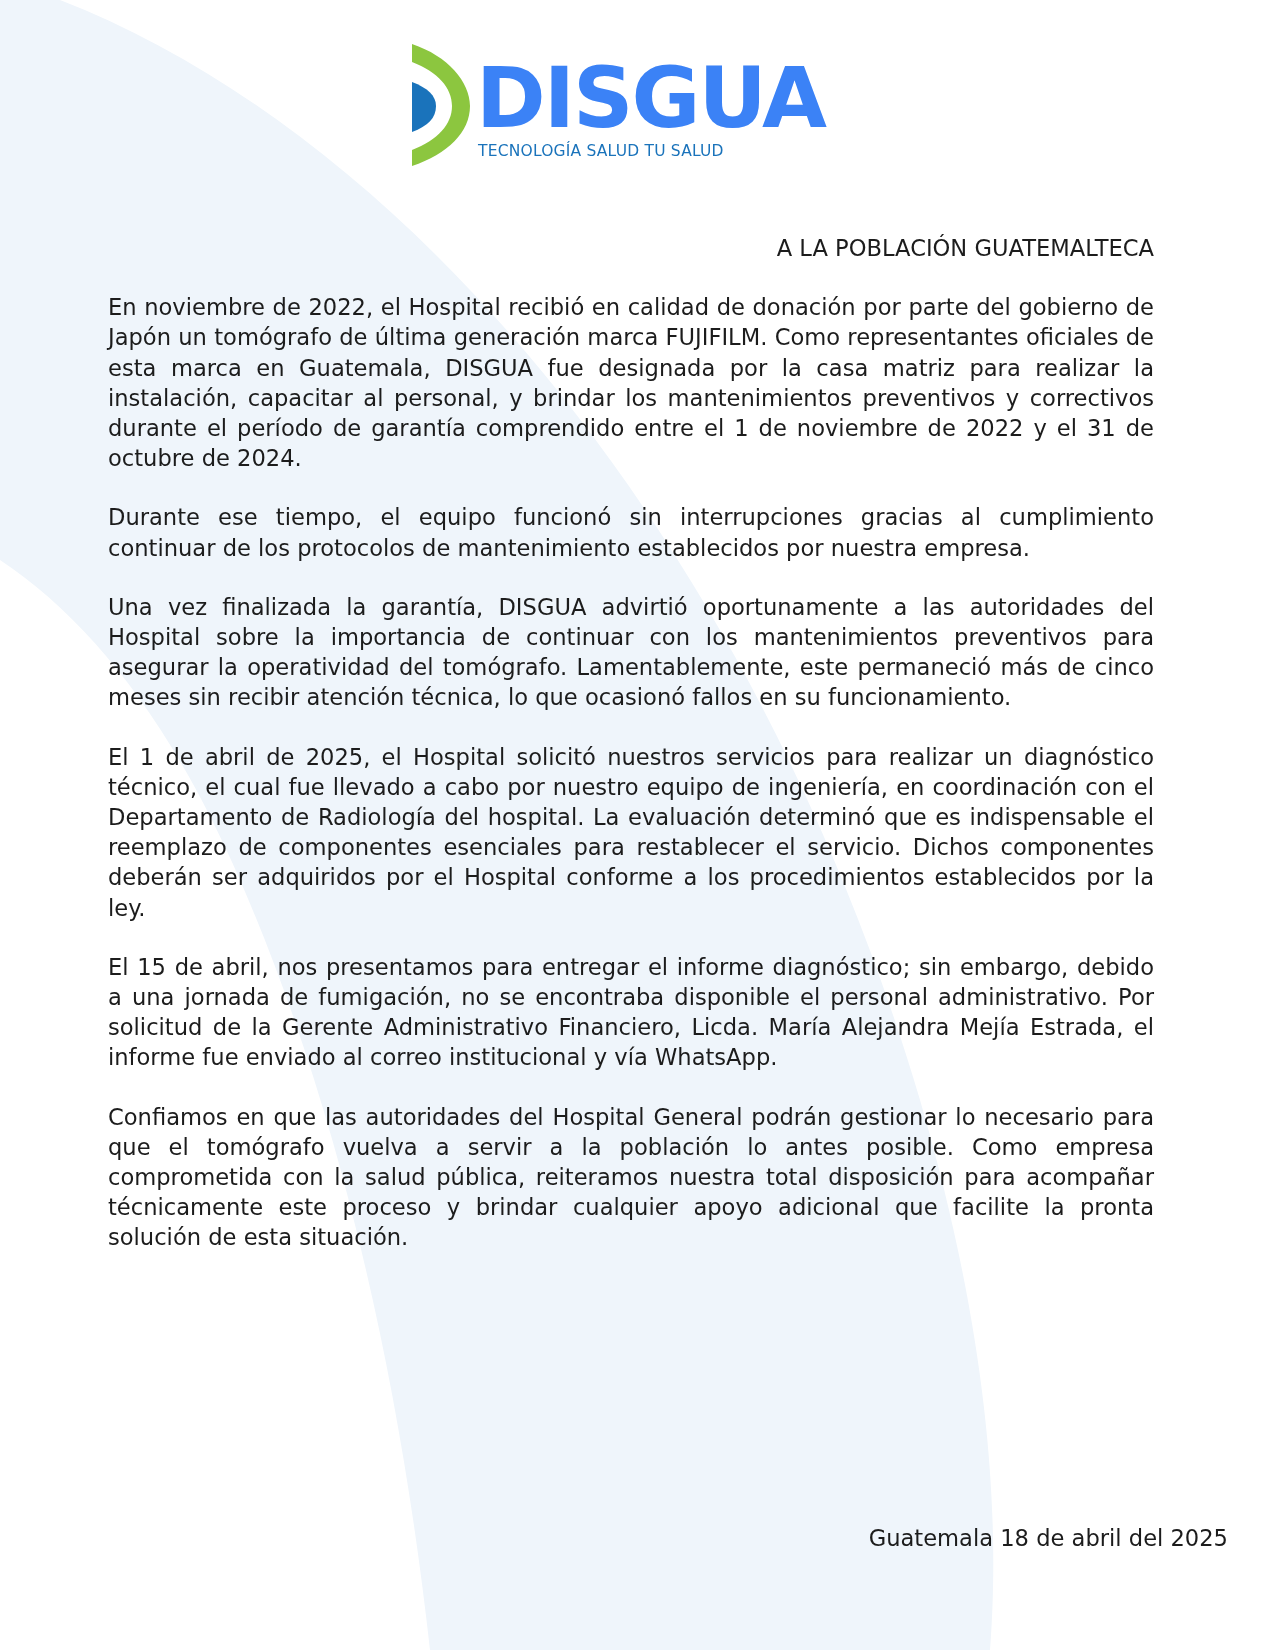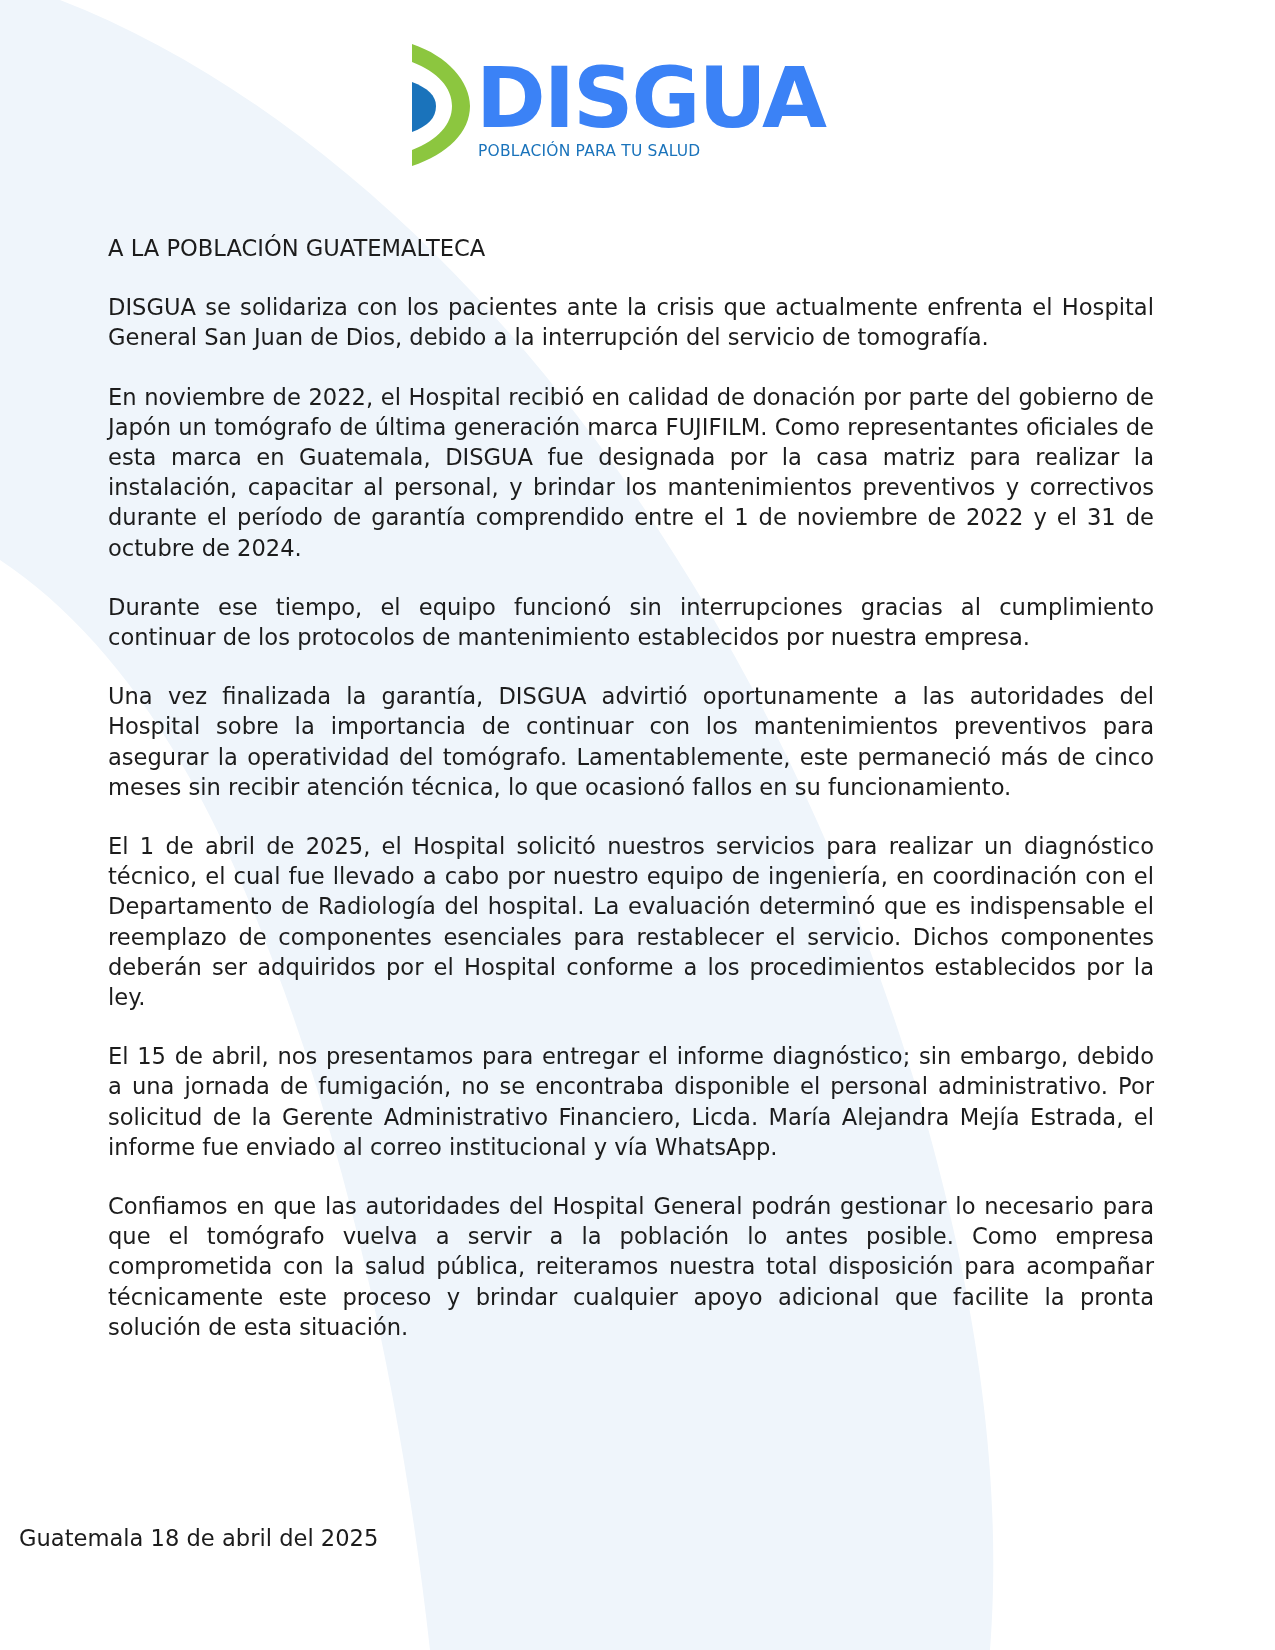--- a/index.html
+++ b/index.html
@@ -21,46 +21,45 @@
   .logo-tag {
     position: absolute; left: 70px; top: 101px;
     font-family: "DejaVu Sans", sans-serif;
     font-size: 15.5px; line-height: 16px;
     color: #1a73bb; letter-spacing: 0.2px;
   }
   .content {
     position: absolute; left: 108px; top: 233px; width: 1046px; z-index: 1;
     font-size: 22.6px; line-height: 30.2px;
   }
-  .heading { margin: 0 0 29px 0; font-size: 22.6px; font-weight: normal; }
+  .heading { margin: 0 0 29px 0; font-size: 22.6px; font-weight: normal; text-align: right; }
   .para { margin: 0 0 29px 0; text-align: justify; }
   .signoff {
     position: absolute; left: 0; width: 1228px; top: 1523px; z-index: 1;
-    text-align: left; font-size: 22.6px; line-height: 30px; padding-left: 19px;
+    text-align: right; font-size: 22.6px; line-height: 30px;
   }
 </style>
 </head>
 <body>
 
 <svg class="bg-shape" viewBox="0 0 1275 1650" width="1275" height="1650">
   <path d="M0,0 L60,0 C420,140 760,560 920,1100 C990,1340 1000,1520 990,1650 L430,1650 C400,1380 340,1110 240,880 C170,720 90,620 0,560 Z" fill="#eff5fb"></path>
 </svg>
 
 <div class="logo">
   <svg width="70" height="125" viewBox="0 0 70 125">
     <path d="M4,2 C40,14 62,40 62,64 C62,90 40,112 4,124 L4,108 C30,98 44,82 44,64 C44,46 30,30 4,20 Z" fill="#8cc63f"></path>
     <path d="M4,40 C20,46 28,54 28,64 C28,76 20,84 4,90 Z" fill="#1a73bb"></path>
   </svg>
   <div class="logo-word">DISGUA</div>
-  <div class="logo-tag">POBLACIÓN PARA TU SALUD</div>
+  <div class="logo-tag">TECNOLOGÍA SALUD TU SALUD</div>
 </div>
 
 <div class="content">
   <h1 class="heading">A LA POBLACIÓN GUATEMALTECA</h1>
-  <p class="para">DISGUA se solidariza con los pacientes ante la crisis que actualmente enfrenta el Hospital General San Juan de Dios, debido a la interrupción del servicio de tomografía.</p>
   <p class="para">En noviembre de 2022, el Hospital recibió en calidad de donación por parte del gobierno de Japón un tomógrafo de última generación marca FUJIFILM. Como representantes oficiales de esta marca en Guatemala, DISGUA fue designada por la casa matriz para realizar la instalación, capacitar al personal, y brindar los mantenimientos preventivos y correctivos durante el período de garantía comprendido entre el 1 de noviembre de 2022 y el 31 de octubre de 2024.</p>
   <p class="para">Durante ese tiempo, el equipo funcionó sin interrupciones gracias al cumplimiento continuar de los protocolos de mantenimiento establecidos por nuestra empresa.</p>
   <p class="para">Una vez finalizada la garantía, DISGUA advirtió oportunamente a las autoridades del Hospital sobre la importancia de continuar con los mantenimientos preventivos para asegurar la operatividad del tomógrafo. Lamentablemente, este permaneció más de cinco meses sin recibir atención técnica, lo que ocasionó fallos en su funcionamiento.</p>
   <p class="para">El 1 de abril de 2025, el Hospital solicitó nuestros servicios para realizar un diagnóstico técnico, el cual fue llevado a cabo por nuestro equipo de ingeniería, en coordinación con el Departamento de Radiología del hospital. La evaluación determinó que es indispensable el reemplazo de componentes esenciales para restablecer el servicio. Dichos componentes deberán ser adquiridos por el Hospital conforme a los procedimientos establecidos por la ley.</p>
   <p class="para">El 15 de abril, nos presentamos para entregar el informe diagnóstico; sin embargo, debido a una jornada de fumigación, no se encontraba disponible el personal administrativo. Por solicitud de la Gerente Administrativo Financiero, Licda. María Alejandra Mejía Estrada, el informe fue enviado al correo institucional y vía WhatsApp.</p>
   <p class="para">Confiamos en que las autoridades del Hospital General podrán gestionar lo necesario para que el tomógrafo vuelva a servir a la población lo antes posible. Como empresa comprometida con la salud pública, reiteramos nuestra total disposición para acompañar técnicamente este proceso y brindar cualquier apoyo adicional que facilite la pronta solución de esta situación.</p>
 </div>
 
 <div class="signoff">Guatemala 18 de abril del 2025</div>
 

